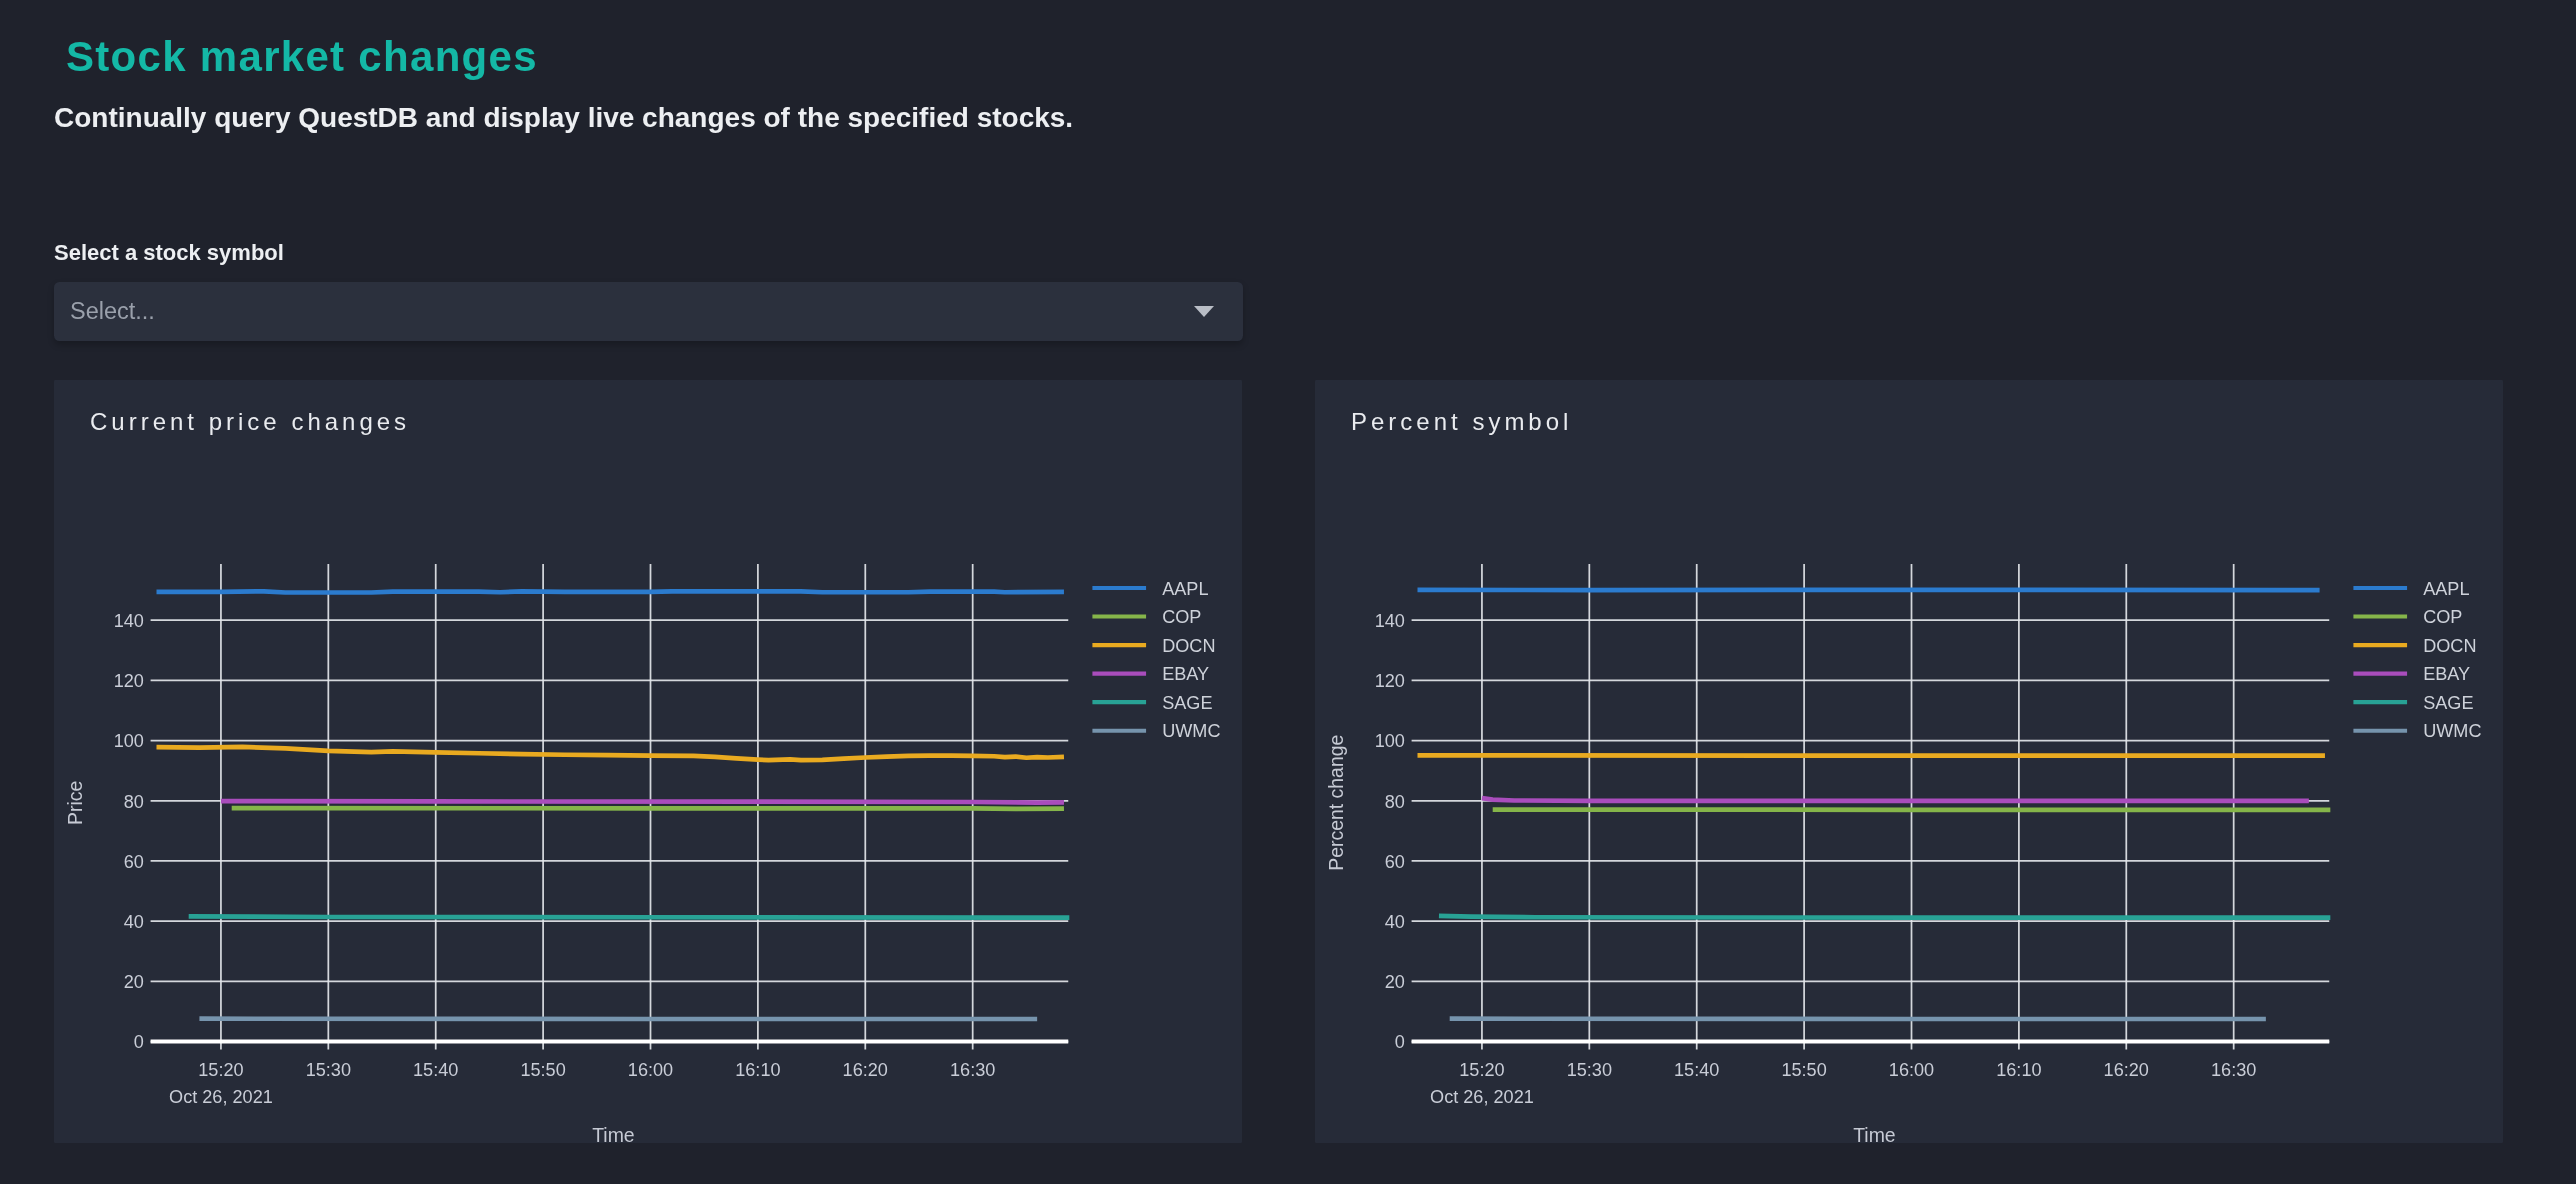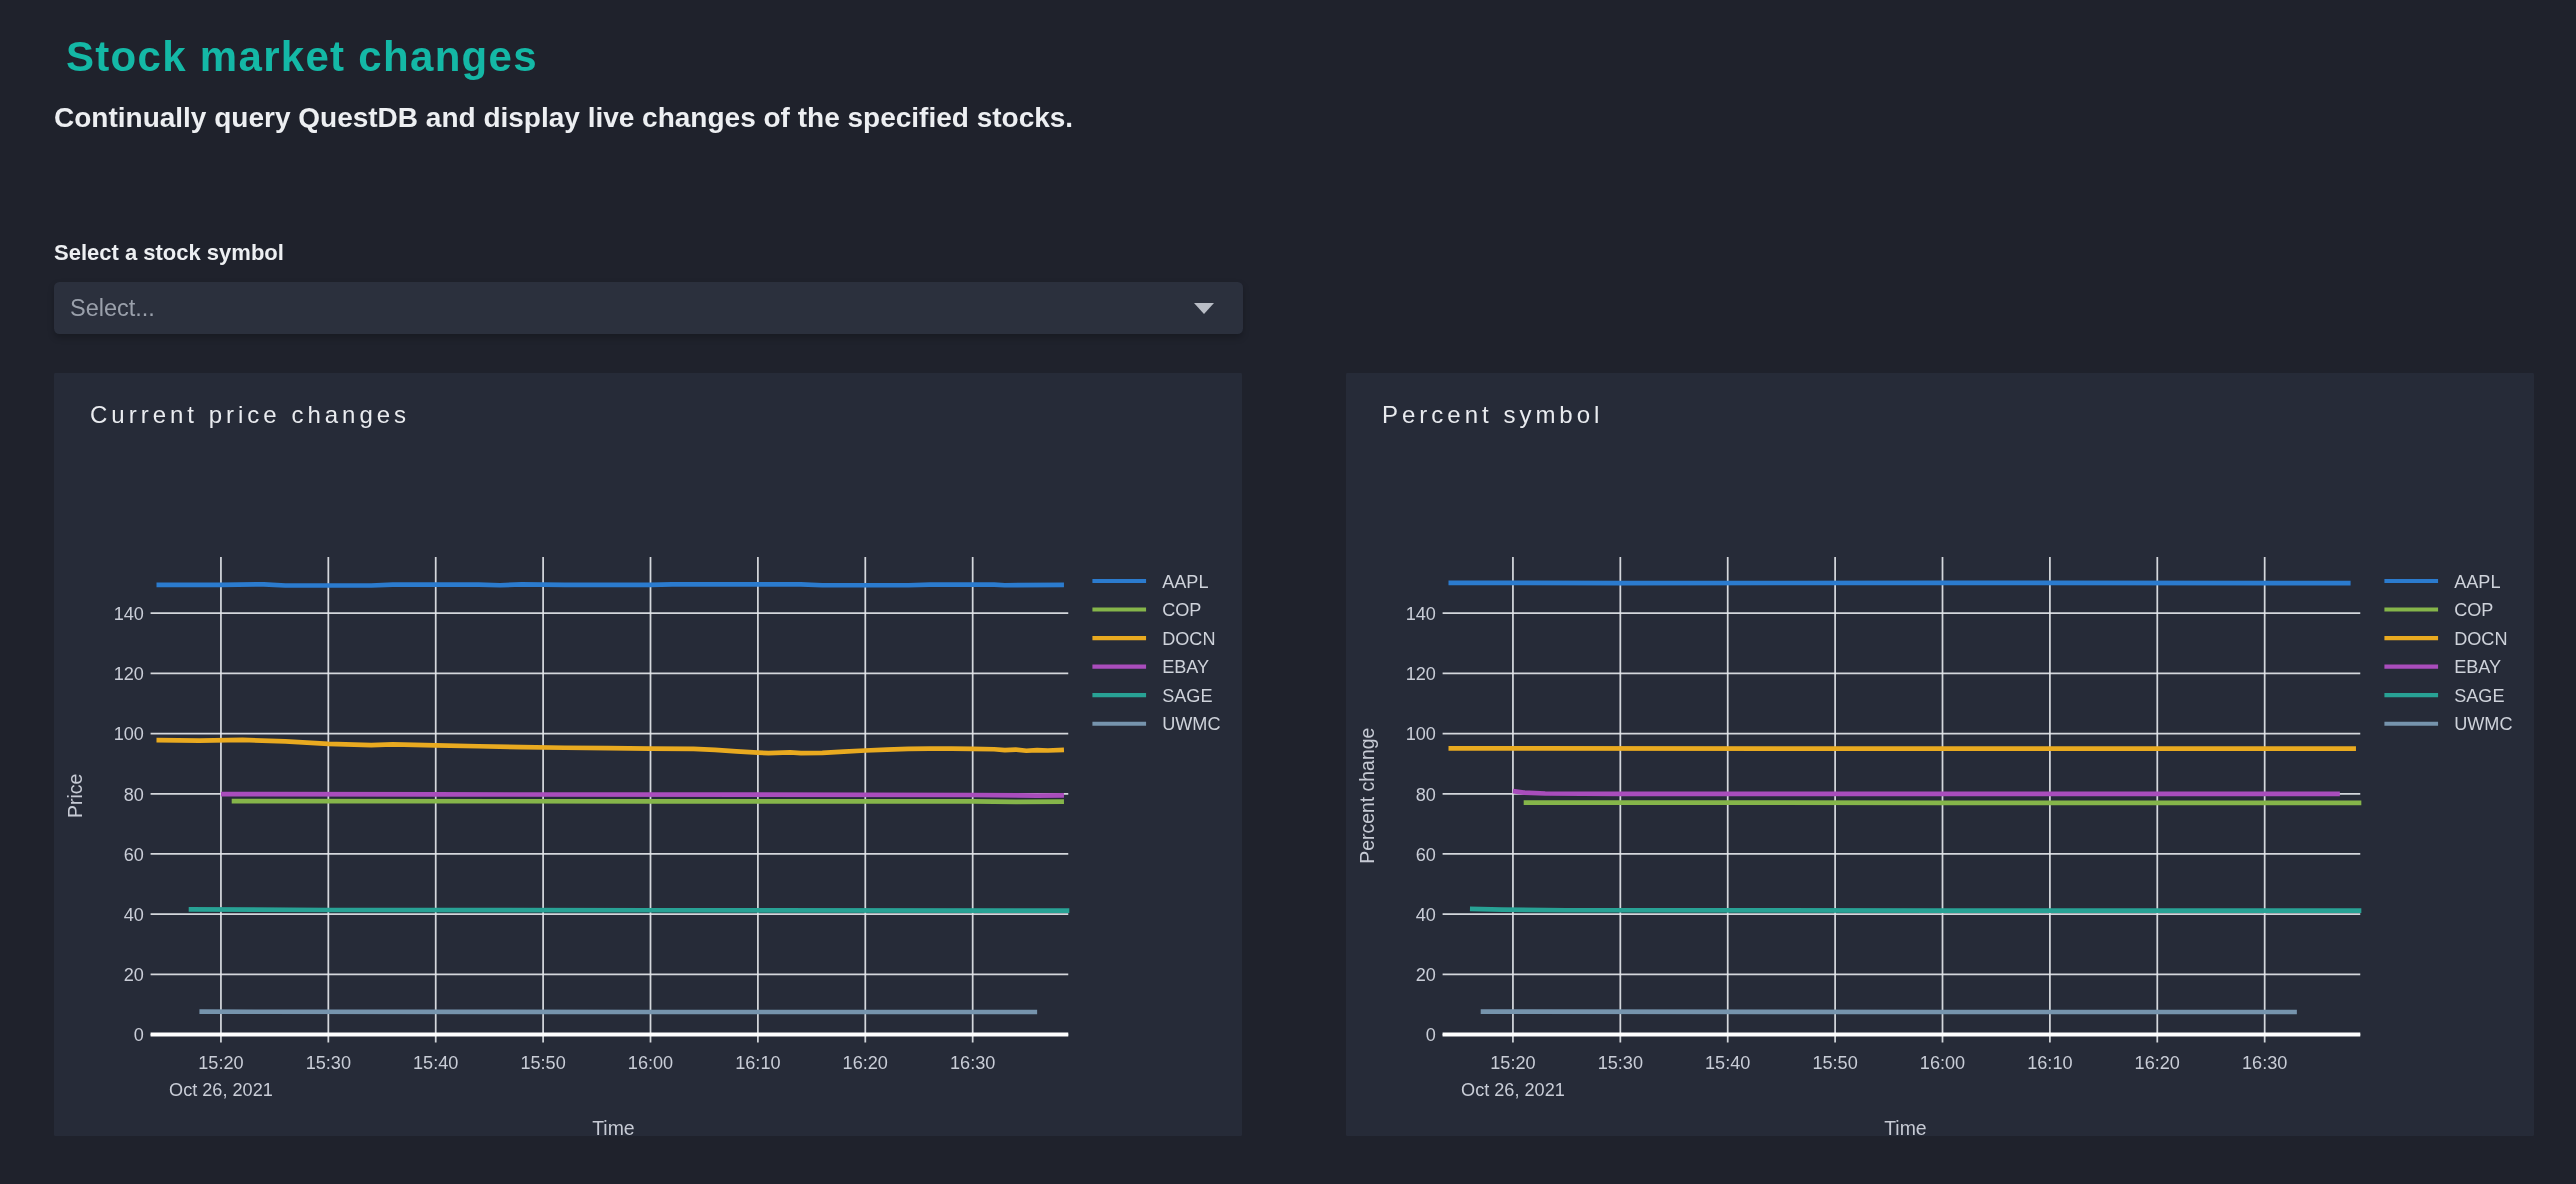--- a/index.html
+++ b/index.html
@@ -15,36 +15,36 @@
     margin:12px;font-size:42px;font-weight:700;letter-spacing:1.3px;
     color:#14b8a6;line-height:1.2;
   }
   .page-subtitle{
     margin:20px 0 0 0;font-size:28px;font-weight:700;color:#edeff2;
   }
   .select-label{
     margin-top:106px;font-size:22px;font-weight:700;color:#edeff2;
   }
   .select-control{
-    margin-top:16px;width:1189px;height:52px;
+    margin-top:16px;width:1189px;height:59px;
     background:#2b303d;border-radius:5.4px;
     display:flex;align-items:center;justify-content:space-between;
     padding:0 29px 0 16px;box-sizing:border-box;
     box-shadow:0 3.4px 6px rgba(0,0,0,0.22);
     cursor:pointer;
   }
   .select-placeholder{font-size:23.5px;color:#9aa0ab;}
   .caret{
     width:0;height:0;
     border-left:10px solid transparent;
     border-right:10px solid transparent;
     border-top:11.4px solid #b9bdc6;
   }
   .panels{
-    margin-top:39px;display:flex;gap:104px;
+    margin-top:39px;display:flex;gap:73px;
   }
   .panel{
     position:relative;width:1188px;height:763px;
     background:#262b38;border-radius:1.3px;
   }
   .panel-title{
     position:absolute;left:36px;top:28px;margin:0;
     font-size:24px;font-weight:400;letter-spacing:4px;color:#e9ebef;
   }
   .chart{position:absolute;inset:0;}

